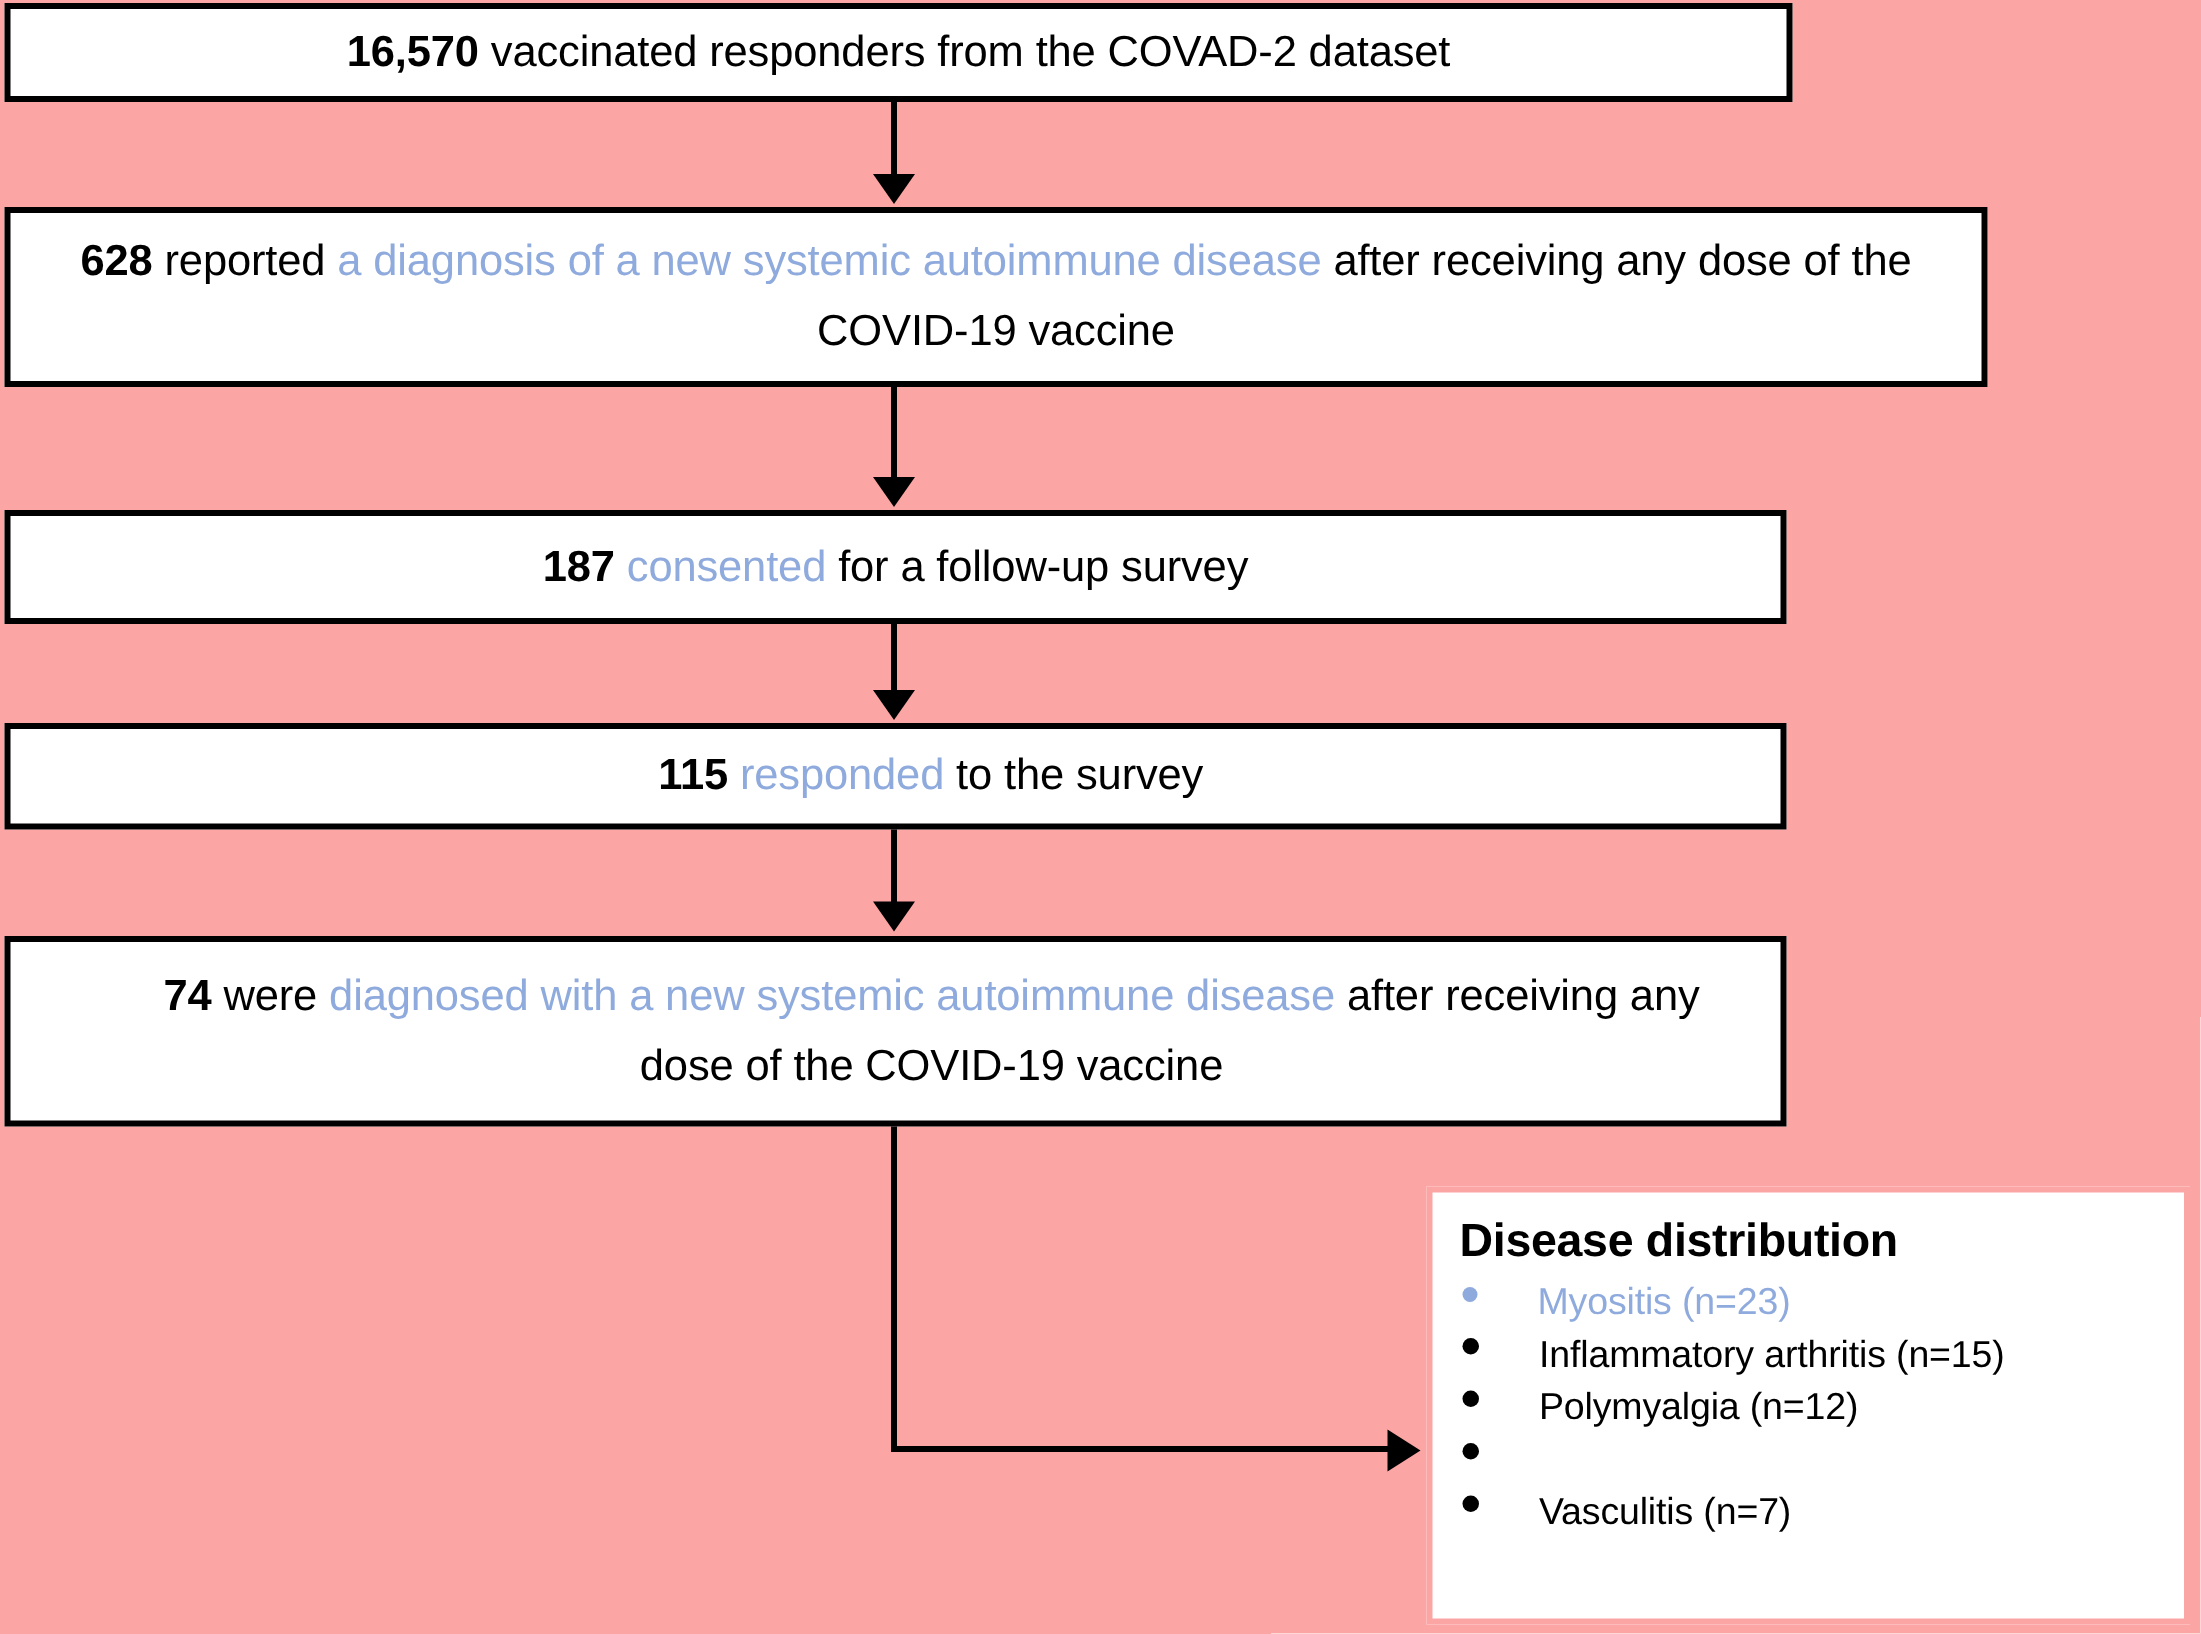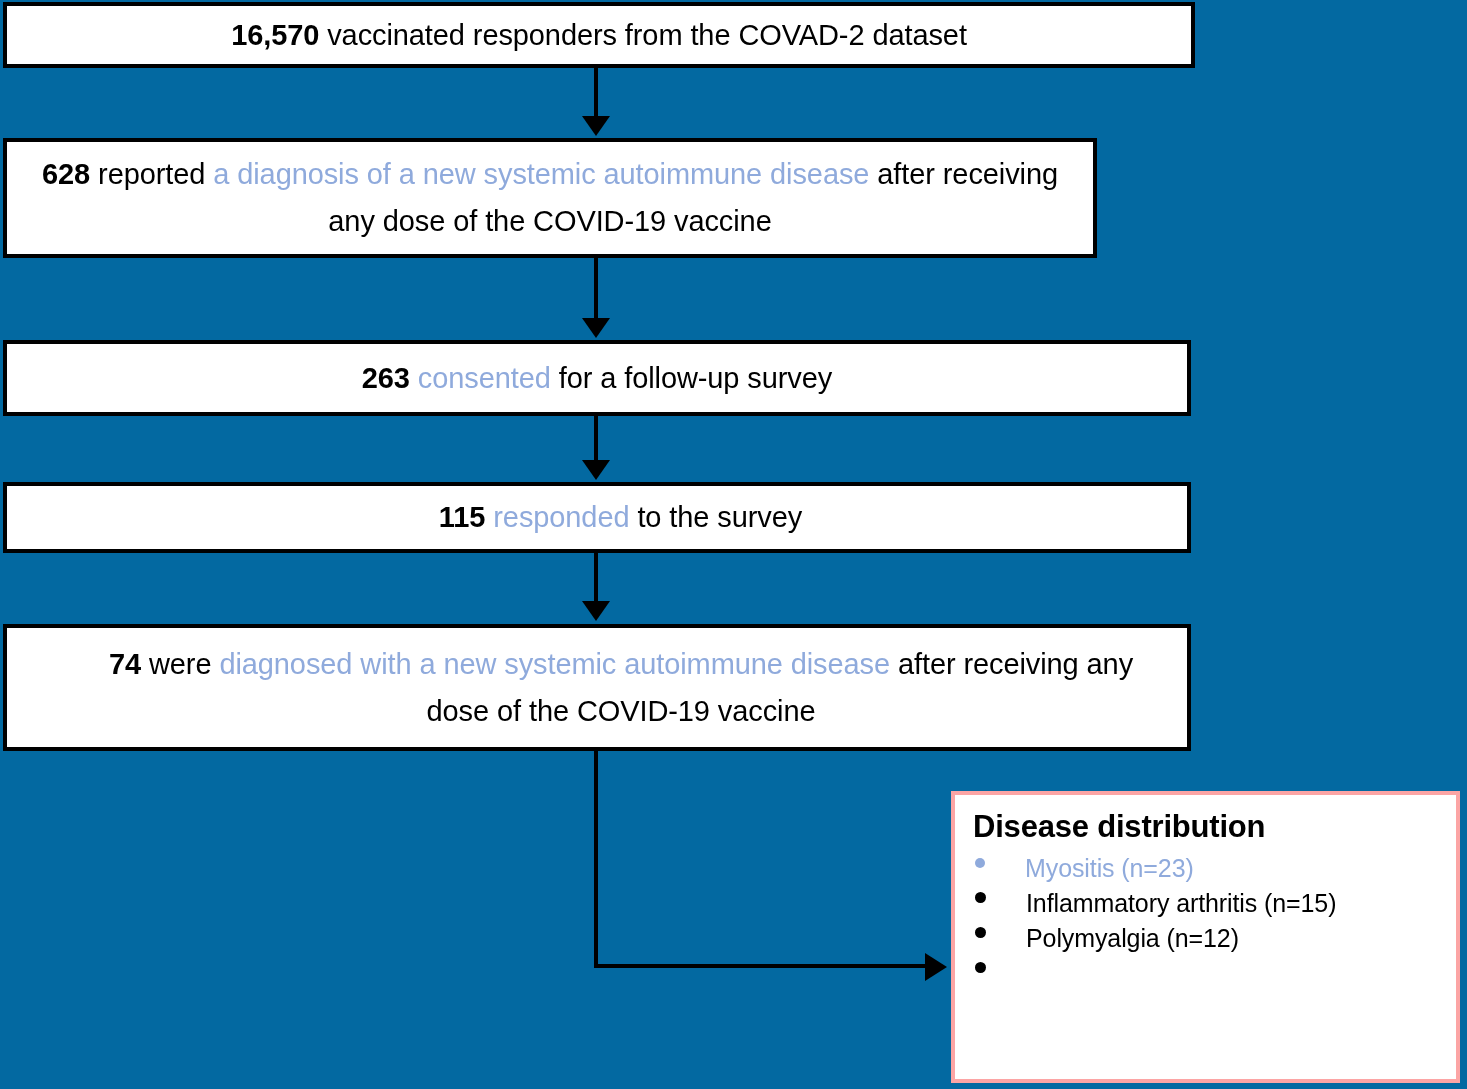--- a/index.html
+++ b/index.html
@@ -8,21 +8,21 @@
     background: #ffffff;
   }
   body {
     font-family: "Liberation Sans", sans-serif;
     -webkit-font-smoothing: antialiased;
   }
   #canvas {
     position: relative;
     width: 1467px;
     height: 1089px;
-    background: #0369a1;
+    background: #fca5a5;
     overflow: hidden;
   }
 
   
   .flow-box {
     position: absolute;
     box-sizing: border-box;
     border: 4px solid #000000;
     background: #ffffff;
     display: flex;
@@ -35,21 +35,21 @@
     line-height: 47px;
     color: #000000;
     padding: 0 22px;
     letter-spacing: -0.1px;
   }
   .num { font-weight: bold; }
   .hl  { color: #8FAADC; }
 
   
   #box-1 { left: 3px;  top: 2px;   width: 1192px; height: 66px; }
-  #box-2 { left: 3px;  top: 138px; width: 1094px; height: 120px; }
+  #box-2 { left: 3px;  top: 138px; width: 1322px; height: 120px; }
   #box-3 { left: 3px;  top: 340px; width: 1188px; height: 76px; }
   #box-4 { left: 3px;  top: 482px; width: 1188px; height: 71px; padding-left: 47px; }
   #box-5 { left: 3px;  top: 624px; width: 1188px; height: 127px; padding-left: 48px; }
   .v-line {
     position: absolute;
     width: 4px;
     background: #000000;
     left: 594px;
   }
   .arrow-down {
@@ -155,21 +155,21 @@
 
   <div class="flow-box" id="box-1">
     <div class="flow-text"><span class="num">16,570 </span><span>vaccinated responders from the COVAD-2 dataset</span></div>
   </div>
 
   <div class="flow-box" id="box-2">
     <div class="flow-text"><span class="num">628 </span><span>reported </span><span class="hl">a diagnosis of a new systemic autoimmune disease</span><span> after receiving any dose of the COVID-19 vaccine</span></div>
   </div>
 
   <div class="flow-box" id="box-3">
-    <div class="flow-text"><span class="num">263 </span><span class="hl">consented</span><span> for a follow-up survey</span></div>
+    <div class="flow-text"><span class="num">187 </span><span class="hl">consented</span><span> for a follow-up survey</span></div>
   </div>
 
   <div class="flow-box" id="box-4">
     <div class="flow-text"><span class="num">115 </span><span class="hl">responded</span><span> to the survey</span></div>
   </div>
 
   <div class="flow-box" id="box-5">
     <div class="flow-text"><span class="num">74 </span><span>were </span><span class="hl">diagnosed with a new systemic autoimmune disease</span><span> after receiving any dose of the COVID-19 vaccine</span></div>
   </div>
 
@@ -200,16 +200,20 @@
           <span class="bullet"></span>
           <span>Inflammatory arthritis (n=15)</span>
         </li>
         <li class="disease-item">
           <span class="bullet"></span>
           <span>Polymyalgia (n=12)</span>
         </li>
         <li class="disease-item">
           <span class="bullet"></span>
         </li>
+        <li class="disease-item">
+          <span class="bullet"></span>
+          <span>Vasculitis (n=7)</span>
+        </li>
       </ul>
   </div>
 
 </div>
 
 </body></html>

